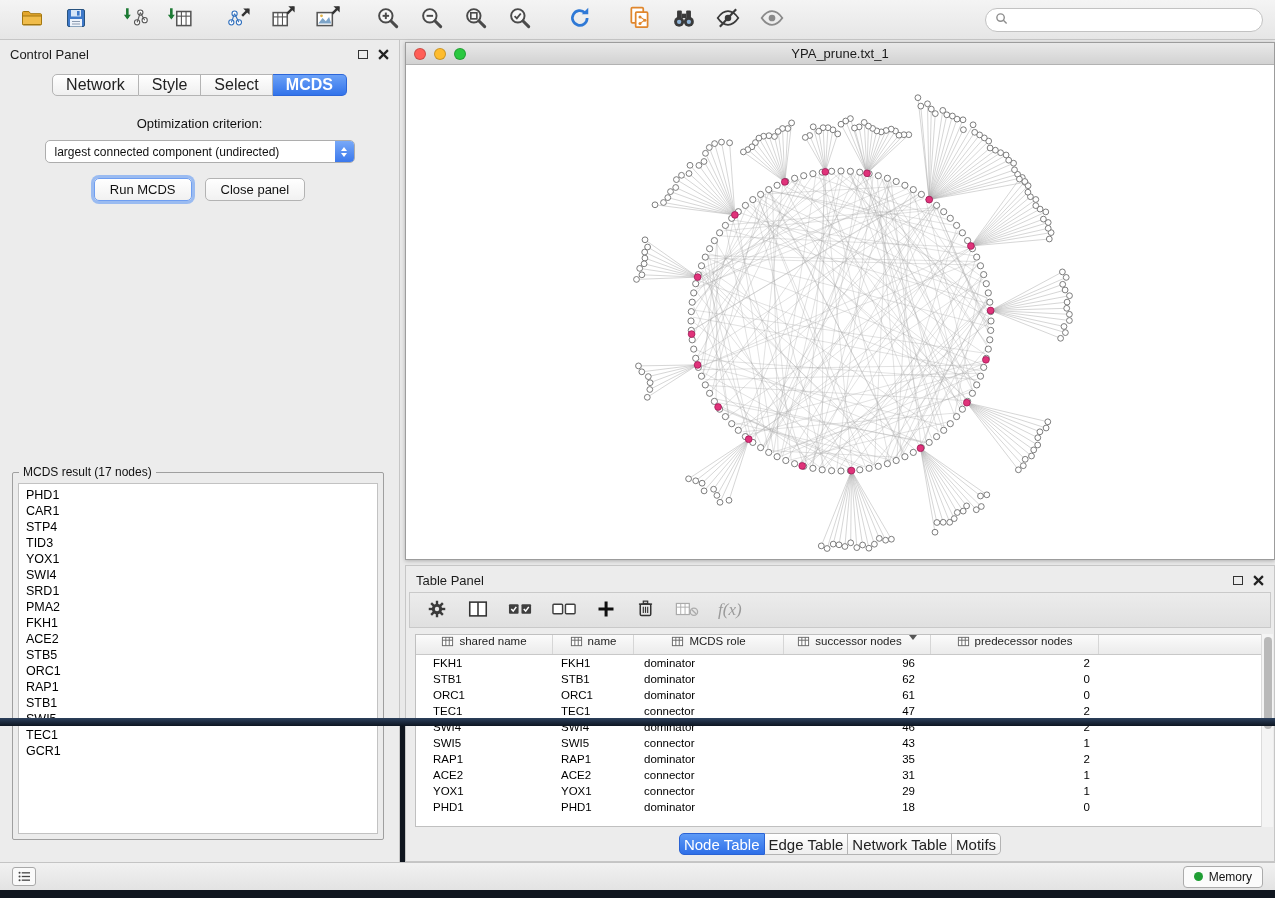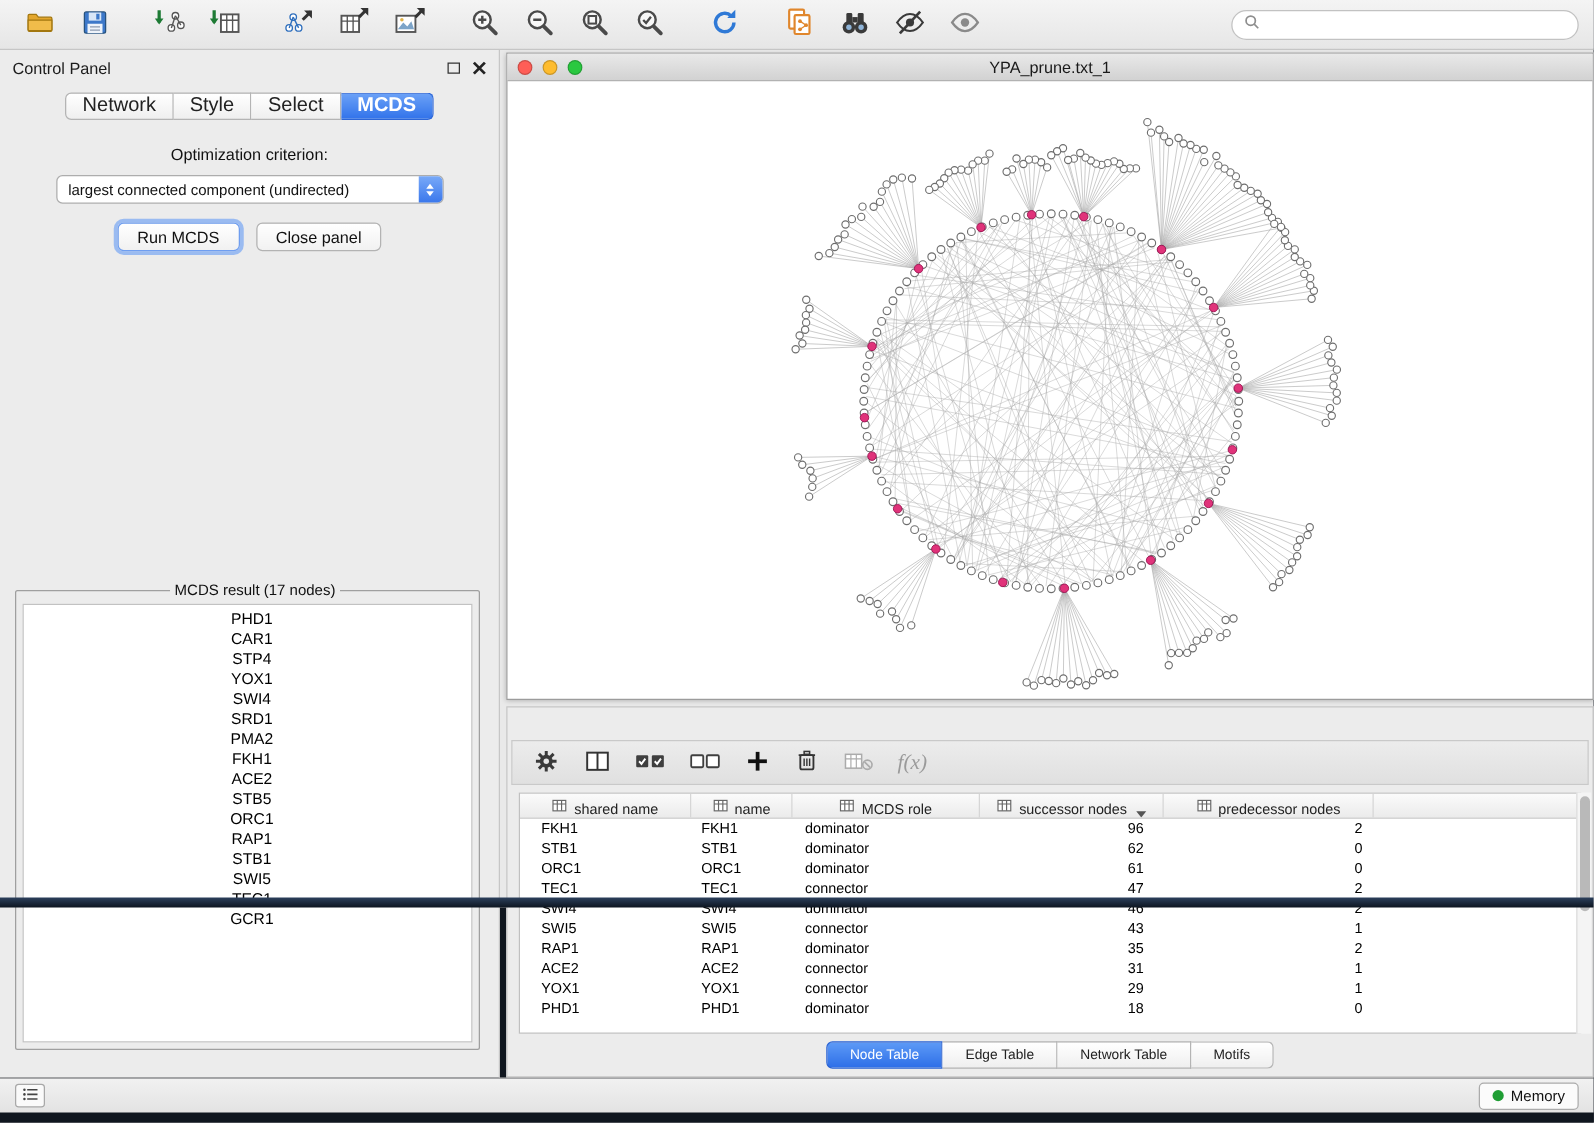--- a/index.html
+++ b/index.html
@@ -26,21 +26,21 @@
   .seg.active{background:linear-gradient(#6ba1f7,#3273ea);border-color:#2c66d8;color:#fff;font-weight:bold;}
   .opt-label{margin-top:20px;text-align:center;font-size:13px;color:#111;}
   .dropdown{margin:9px auto 0 auto;width:310px;height:23px;background:#fff;border:1px solid #adadad;border-radius:5px;display:flex;align-items:center;font-size:12px;color:#111;position:relative;}
   .dropdown .dd-text{flex:1;padding-left:9px;white-space:nowrap;overflow:hidden;}
   .dd-stepper{width:19px;height:21px;border-radius:0 4px 4px 0;background:linear-gradient(#78a9f8,#3b78ec);display:flex;flex-direction:column;align-items:center;justify-content:center;gap:2px;}
   .tri-up{width:0;height:0;border-left:3.5px solid transparent;border-right:3.5px solid transparent;border-bottom:4.5px solid #fff;}
   .tri-down{width:0;height:0;border-left:3.5px solid transparent;border-right:3.5px solid transparent;border-top:4.5px solid #fff;}
   .btn-row{display:flex;justify-content:center;gap:13px;margin-top:15px;}
   .mac-btn{height:23px;padding:0 15px;font-size:13px;color:#111;background:linear-gradient(#ffffff,#f1f1f1);border:1px solid #b3b3b3;border-radius:5px;font-family:"Liberation Sans",sans-serif;}
   .mac-btn.focus{box-shadow:0 0 0 3px rgba(88,148,246,.55);border-color:#6f9ef0;}
-  #mcds-group{position:absolute;left:12px;right:15px;top:425px;bottom:22px;border:1px solid #9f9f9f;border-radius:2px;background:#ececec;text-align:center;}
+  #mcds-group{position:absolute;left:12px;right:15px;top:425px;bottom:22px;border:1px solid #9f9f9f;border-radius:2px;background:#ececec;}
   #mcds-group legend{font-size:12px;color:#111;margin-left:6px;padding:0 4px;}
   #mcds-list{position:absolute;left:5px;right:5px;top:4px;bottom:5px;background:#fff;border:1px solid #c2c2c2;overflow:hidden;padding:3px 0 0 7px;}
   .mcds-item{font-size:12.5px;line-height:16px;color:#000;}
 
   
   #network-window{position:absolute;left:405px;top:42px;width:870px;height:518px;background:#fff;border:1px solid #9c9c9c;box-shadow:0 1px 4px rgba(0,0,0,.25);}
   #net-titlebar{height:22px;background:linear-gradient(#e9e9e9,#d2d2d2);border-bottom:1px solid #b2b2b2;position:relative;display:flex;align-items:center;}
   .lights{display:flex;gap:8px;margin-left:8px;}
   .light{width:12px;height:12px;border-radius:50%;border:0.5px solid rgba(0,0,0,.2);}
   .light.red{background:#ff5e57;}
@@ -49,32 +49,32 @@
   #net-title{position:absolute;left:0;right:0;text-align:center;font-size:13px;color:#1a1a1a;}
   #network-svg{display:block;}
 
   
   #table-panel{position:absolute;left:405px;top:565px;width:870px;height:297px;background:#ececec;border:1px solid #c6c6c6;}
   #tp-toolbar{position:absolute;left:3px;right:3px;top:26px;height:36px;background:linear-gradient(#ececec,#e0e0e0);border:1px solid #c9c9c9;display:flex;align-items:center;gap:19px;padding-left:16px;}
   .tp-ico{display:flex;align-items:center;justify-content:center;background:none;border:none;height:26px;}
   .fx-label{font-family:"Liberation Serif",serif;font-style:italic;font-size:17px;color:#9a9a9a;}
   #table-wrap{position:absolute;left:9px;right:9px;top:68px;bottom:34px;background:#fff;border:1px solid #c0c0c0;overflow:hidden;}
   #table-header{display:flex;height:20px;background:linear-gradient(#fbfbfb,#ebebeb);border-bottom:1px solid #c8c8c8;}
-  .th{display:flex;align-items:flex-end;justify-content:center;gap:5px;font-size:11.5px;color:#222;border-right:1px solid #d6d6d6;overflow:hidden;}
+  .th{display:flex;align-items:flex-start;justify-content:center;gap:5px;font-size:11.5px;color:#222;border-right:1px solid #d6d6d6;overflow:hidden;}
   .th-label{white-space:nowrap;}
   .chev{width:0;height:0;border-left:4px solid transparent;border-right:4px solid transparent;border-top:5px solid #555;margin-left:2px;}
   .tr{display:flex;height:16px;}
   .td{font-size:11.5px;color:#000;line-height:16px;white-space:nowrap;overflow:hidden;}
   .col0{width:137px;} .col1{width:81px;} .col2{width:150px;} .col3{width:147px;} .col4{width:168px;} .col-fill{flex:1;border-right:none;}
   .td.col0{padding-left:17px;} .td.col1{padding-left:8px;} .td.col2{padding-left:10px;}
   .td.col3{text-align:right;padding-right:16px;} .td.col4{text-align:right;padding-right:9px;}
   #v-scroll{position:absolute;right:1px;top:68px;bottom:34px;width:12px;background:#f4f4f4;border-left:1px solid #dcdcdc;}
   #v-thumb{position:absolute;left:1.5px;top:3px;width:8px;height:92px;background:#b9b9b9;border-radius:4px;}
   #tp-tabs{position:absolute;left:0;right:0;bottom:6px;display:flex;justify-content:center;}
-  .tp-tab{height:22px;padding:0 18px;font-size:11px;display:flex;align-items:center;background:linear-gradient(#ffffff,#efefef);border:1px solid #b4b4b4;border-left:none;color:#222;}
+  .tp-tab{height:22px;padding:0 4px;font-size:15px;display:flex;align-items:center;background:linear-gradient(#ffffff,#efefef);border:1px solid #b4b4b4;border-left:none;color:#222;}
   .tp-tab:first-child{border-left:1px solid #b4b4b4;border-radius:5px 0 0 5px;}
   .tp-tab:last-child{border-radius:0 5px 5px 0;}
   .tp-tab.active{background:linear-gradient(#5d9af6,#2e6fe8);border-color:#2a63d4;color:#fff;}
 
   
   #status-bar{position:absolute;left:0;right:0;top:862px;height:28px;background:linear-gradient(#f1f1f1,#e3e3e3);border-top:1px solid #c4c4c4;display:flex;align-items:center;padding:0 12px;}
   .list-btn{width:24px;height:19px;border:1px solid #a8a8a8;border-radius:3px;background:#fafafa;display:flex;align-items:center;justify-content:center;}
   #memory-btn{margin-left:auto;height:21px;border:1px solid #ababab;border-radius:4px;background:#fbfbfb;display:flex;align-items:center;gap:6px;padding:10px 10px;font-size:12px;color:#111;}
   .green-dot{width:9px;height:9px;border-radius:50%;background:#1f9e34;}
   #desktop-strip{position:absolute;left:0;right:0;bottom:0;height:8px;background:linear-gradient(#2c405c,#0d1520);}
@@ -266,20 +266,21 @@
     <div class="btn-row">
       <button class="mac-btn focus">Run MCDS</button>
       <button class="mac-btn">Close panel</button>
     </div>
     <fieldset id="mcds-group">
       <legend>MCDS result (17 nodes)</legend>
       <div id="mcds-list">
           <div class="mcds-item">PHD1</div>
           <div class="mcds-item">CAR1</div>
           <div class="mcds-item">STP4</div>
+          <div class="mcds-item">TID3</div>
           <div class="mcds-item">YOX1</div>
           <div class="mcds-item">SWI4</div>
           <div class="mcds-item">SRD1</div>
           <div class="mcds-item">PMA2</div>
           <div class="mcds-item">FKH1</div>
           <div class="mcds-item">ACE2</div>
           <div class="mcds-item">STB5</div>
           <div class="mcds-item">ORC1</div>
           <div class="mcds-item">RAP1</div>
           <div class="mcds-item">STB1</div>
@@ -914,20 +915,32 @@
           <circle cx="291.6" cy="212.1" r="3.4"></circle>
           <circle cx="579.9" cy="294.8" r="3.4"></circle>
           <circle cx="396.2" cy="400.9" r="3.4"></circle>
           <circle cx="312.1" cy="342.0" r="3.4"></circle>
           <circle cx="285.6" cy="269.1" r="3.4"></circle>
         </g>
       </svg>
   </div>
 
   <div id="table-panel">
+    <div class="panel-header">
+      <span>Table Panel</span>
+      <span class="panel-controls">
+        <span class="wc-float"></span>
+        <span class="wc-close">
+            <svg width="11" height="11" viewBox="0 0 10 10">
+              <line x1="1" y1="1" x2="9" y2="9" stroke="#222" stroke-width="2"></line>
+              <line x1="9" y1="1" x2="1" y2="9" stroke="#222" stroke-width="2"></line>
+            </svg>
+          </span>
+      </span>
+    </div>
     <div id="tp-toolbar">
       <button class="tp-ico">
           <span><svg width="22" height="22" viewBox="0 0 24 24">
               <g stroke="#3a3a3a" stroke-width="2.6">
                 <line x1="12" y1="3" x2="12" y2="21"></line>
                 <line x1="3" y1="12" x2="21" y2="12"></line>
                 <line x1="5.6" y1="5.6" x2="18.4" y2="18.4"></line>
                 <line x1="5.6" y1="18.4" x2="18.4" y2="5.6"></line>
               </g>
               <circle cx="12" cy="12" r="5.6" fill="#3a3a3a"></circle>

